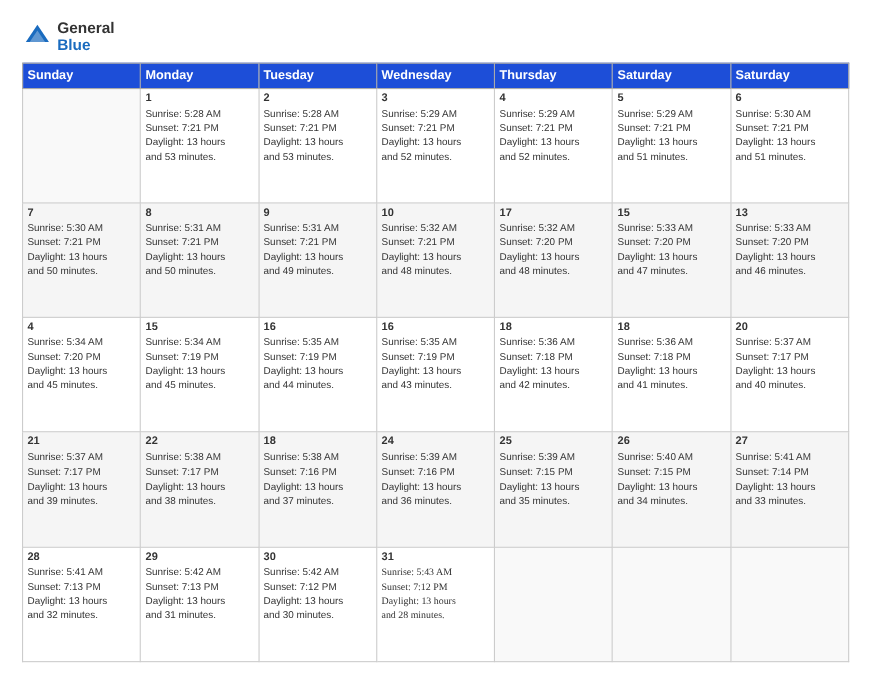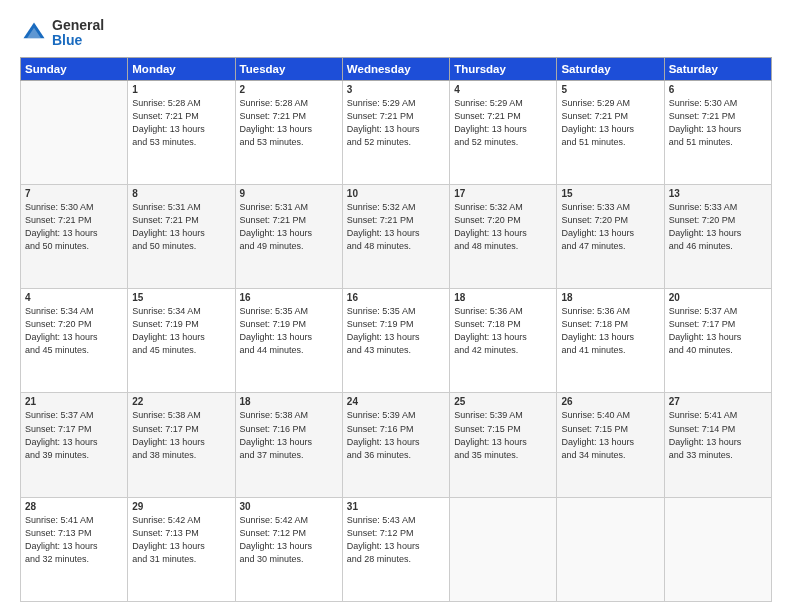--- a/index.html
+++ b/index.html
@@ -350,21 +350,21 @@
           </td>
           <td>
             <span class="day-number">30</span>
             <div class="cell-content" style="white-space: pre-line;">Sunrise: 5:42 AM
 Sunset: 7:12 PM
 Daylight: 13 hours
 and 30 minutes.</div>
           </td>
           <td>
             <span class="day-number">31</span>
-            <div class="cell-content" style="white-space: pre-line;">Sunrise: 5:43 AM
+            <div class="cell-content" style="white-space: pre-line; font-family: Liberation Serif, serif;">Sunrise: 5:43 AM
 Sunset: 7:12 PM
 Daylight: 13 hours
 and 28 minutes.</div>
           </td>
           <td class="empty-cell"></td>
           <td class="empty-cell"></td>
           <td class="empty-cell"></td>
         </tr>
       </tbody>
   </table>

